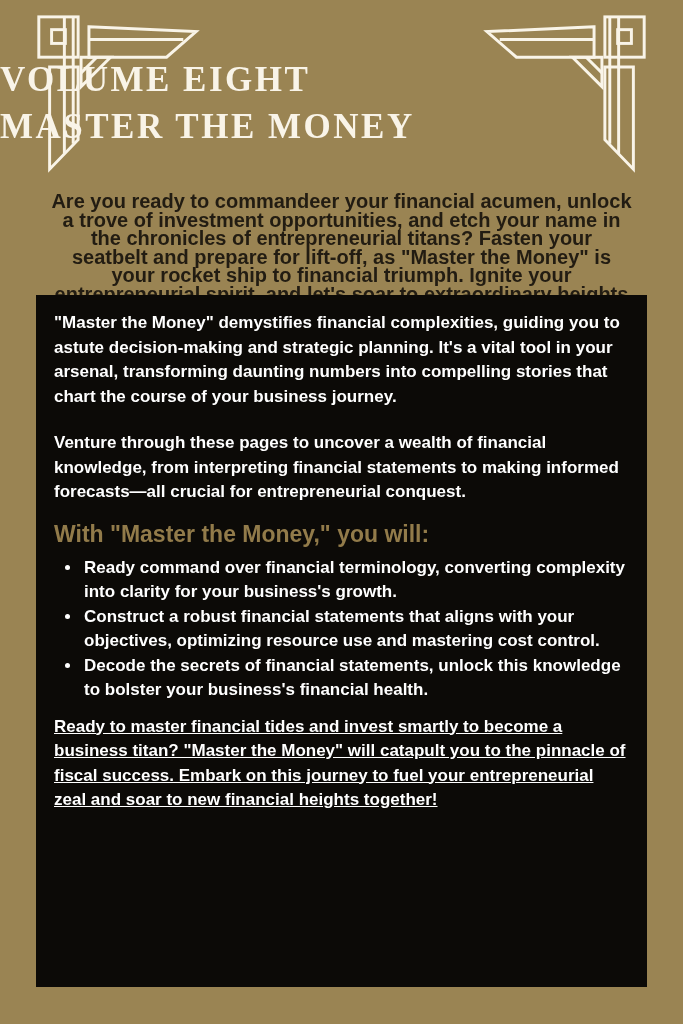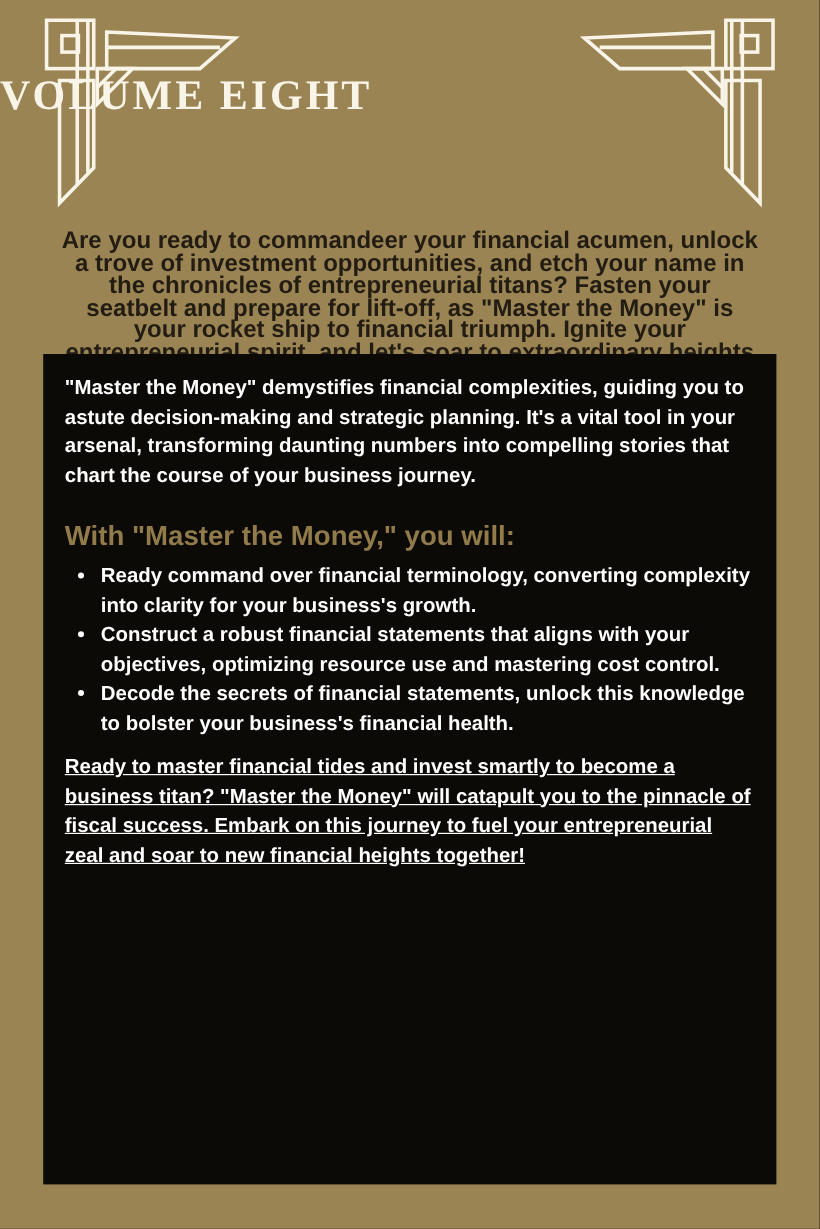--- a/index.html
+++ b/index.html
@@ -87,26 +87,28 @@
     <polygon points="62,17 171,22 141,48 62,48"></polygon>
     <line x1="62" y1="30" x2="158" y2="30"></line>
     <polygon points="22,58 51,58 51,132 22,162"></polygon>
     <polygon points="54,48 84,48 54,78"></polygon>
     <line x1="54" y1="64" x2="70" y2="48"></line>
   </svg>
 </div>
 
 <div class="title-block">
   <h1>VOLUME EIGHT</h1>
+  <h1>MASTER THE MONEY</h1>
 </div>
 
 <p class="intro">Are you ready to commandeer your financial acumen, unlock a trove of investment opportunities, and etch your name in the chronicles of entrepreneurial titans? Fasten your seatbelt and prepare for lift-off, as "Master the Money" is your rocket ship to financial triumph. Ignite your entrepreneurial spirit, and let's soar to extraordinary heights together!</p>
 
 <section class="card">
   <p class="p1">"Master the Money" demystifies financial complexities, guiding you to astute decision-making and strategic planning. It's a vital tool in your arsenal, transforming daunting numbers into compelling stories that chart the course of your business journey.</p>
+  <p class="p2">Venture through these pages to uncover a wealth of financial knowledge, from interpreting financial statements to making informed forecasts—all crucial for entrepreneurial conquest.</p>
   <h2>With "Master the Money," you will:</h2>
   <ul>
     <li>Ready command over financial terminology, converting complexity into clarity for your business's growth.</li>
     <li>Construct a robust financial statements that aligns with your objectives, optimizing resource use and mastering cost control.</li>
     <li>Decode the secrets of financial statements, unlock this knowledge to bolster your business's financial health.</li>
   </ul>
   <p class="closing">Ready to master financial tides and invest smartly to become a business titan? "Master the Money" will catapult you to the pinnacle of fiscal success. Embark on this journey to fuel your entrepreneurial zeal and soar to new financial heights together!</p>
 </section>
 
 </body></html>

